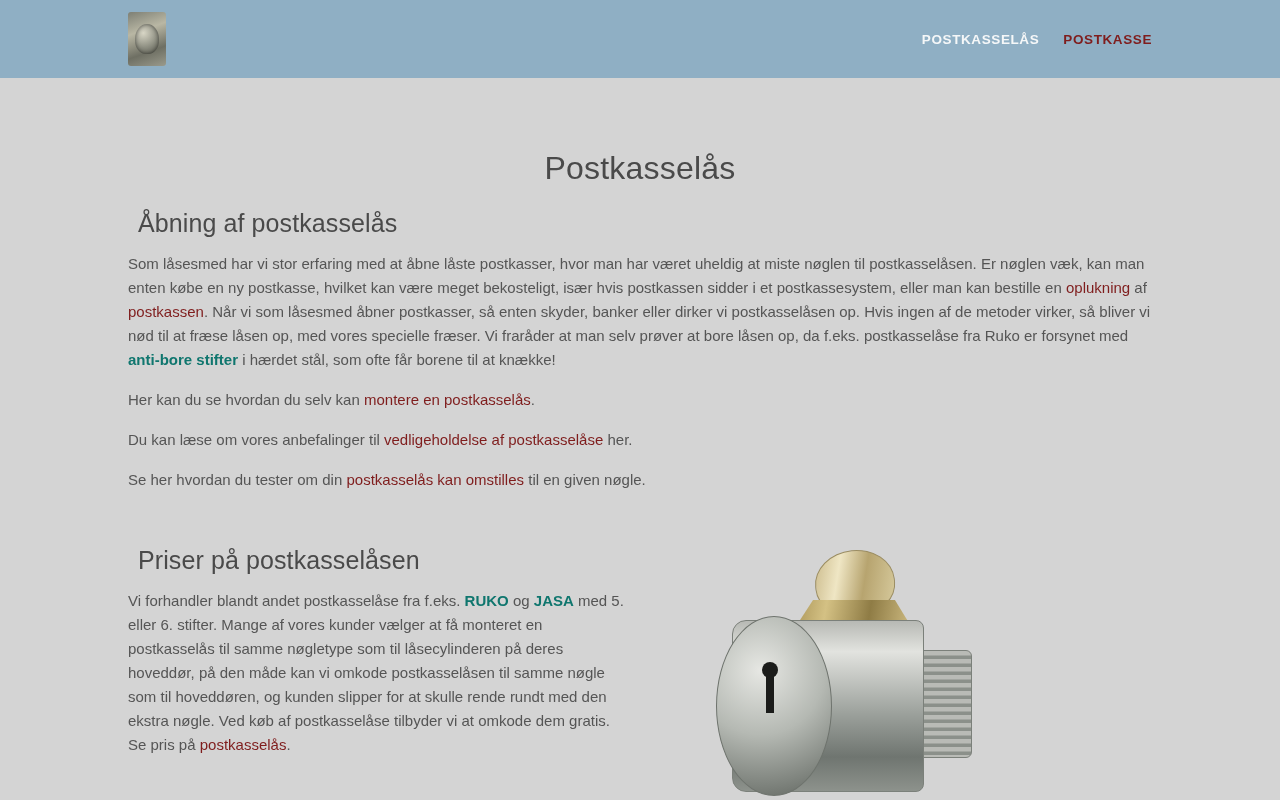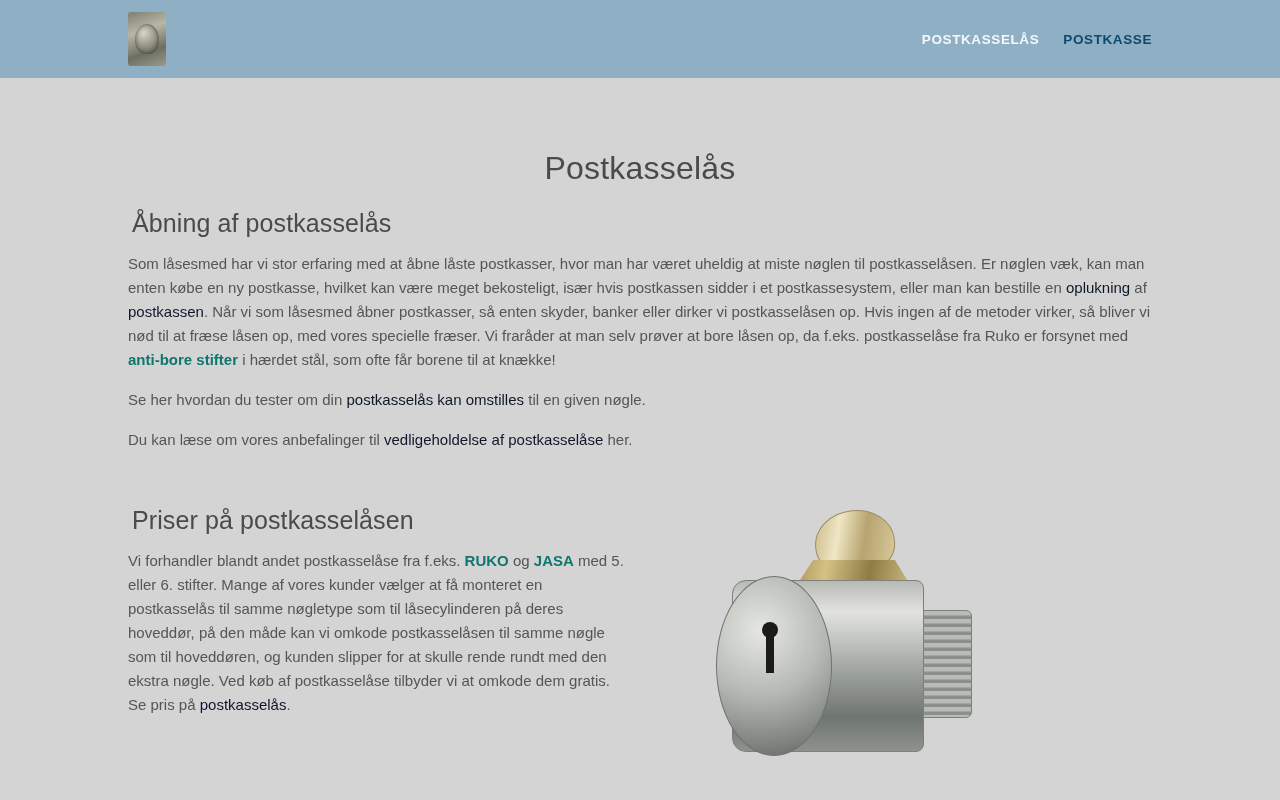--- a/index.html
+++ b/index.html
@@ -42,21 +42,21 @@
   }
   .nav {
     display: flex;
     align-items: center;
     gap: 24px;
   }
   .nav-item {
     font-size: 13.5px;
     letter-spacing: .6px;
     font-weight: bold;
-    color: #0c4a6e;
+    color: #7f1d1d;
     text-decoration: none;
     cursor: pointer;
     white-space: nowrap;
   }
   .nav-item.active { color: #f5f7f8; }
 
   
   .content {
     padding: 0 128px;
     color: #4c4c4c;
@@ -66,31 +66,31 @@
     font-size: 32px;
     font-weight: normal;
     color: #4a4a4a;
     margin: 72px 0 0 0;
     letter-spacing: .2px;
   }
   h2.section-title {
     font-size: 25px;
     font-weight: normal;
     color: #4a4a4a;
-    margin: 22px 0 14px 4px;
+    margin: 22px 0 14px 10px;
     letter-spacing: .1px;
   }
   p {
     font-size: 15px;
     line-height: 24px;
     margin: 0 0 16px 0;
     color: #555;
   }
   a.inline-link {
-    color: #0f172a;
+    color: #7f1d1d;
     text-decoration: none;
     cursor: pointer;
   }
   strong { color: #0f766e; }
 
   .spacer { height: 28px; }
 
   
   .two-col {
     display: flex;
@@ -181,27 +181,30 @@
 <main class="content">
 
   <h1 class="page-title">Postkasselås</h1>
 
   <h2 class="section-title">Åbning af postkasselås</h2>
 
   <p>
     <span>Som låsesmed har vi stor erfaring med at åbne låste postkasser, hvor man har været uheldig at miste nøglen til postkasselåsen. Er nøglen væk, kan man enten købe en ny postkasse, hvilket kan være meget bekosteligt, især hvis postkassen sidder i et postkassesystem, eller man kan bestille en </span><a class="inline-link" href="#">oplukning</a><span> af </span><a class="inline-link" href="#">postkassen</a><span>. Når vi som låsesmed åbner postkasser, så enten skyder, banker eller dirker vi postkasselåsen op. Hvis ingen af de metoder virker, så bliver vi nød til at fræse låsen op, med vores specielle fræser. Vi fraråder at man selv prøver at bore låsen op, da f.eks. postkasselåse fra Ruko er forsynet med </span><strong>anti-bore stifter</strong><span> i hærdet stål, som ofte får borene til at knække!</span>
   </p>
 
+  <p>
+    <span>Her kan du se hvordan du selv kan </span><a class="inline-link" href="#">montere en postkasselås</a><span>.</span>
+  </p>
+
+  <p>
+    <span>Du kan læse om vores anbefalinger til </span><a class="inline-link" href="#">vedligeholdelse af postkasselåse</a><span> her.</span>
+  </p>
 
   <p>
     <span>Se her hvordan du tester om din </span><a class="inline-link" href="#">postkasselås kan omstilles</a><span> til en given nøgle.</span>
-  </p>
-
-  <p>
-    <span>Du kan læse om vores anbefalinger til </span><a class="inline-link" href="#">vedligeholdelse af postkasselåse</a><span> her.</span>
   </p>
 
   <div class="spacer"></div>
 
   <div class="two-col">
     <div class="col-text">
       <h2 class="section-title">Priser på postkasselåsen</h2>
       <p>
         <span>Vi forhandler blandt andet postkasselåse fra f.eks. </span><strong>RUKO</strong><span> og </span><strong>JASA</strong><span> med 5. eller 6. stifter. Mange af vores kunder vælger at få monteret en postkasselås til samme nøgletype som til låsecylinderen på deres hoveddør, på den måde kan vi omkode postkasselåsen til samme nøgle som til hoveddøren, og kunden slipper for at skulle rende rundt med den ekstra nøgle. Ved køb af postkasselåse tilbyder vi at omkode dem gratis. Se pris på </span><a class="inline-link" href="#">postkasselås</a><span>.</span>
       </p>

